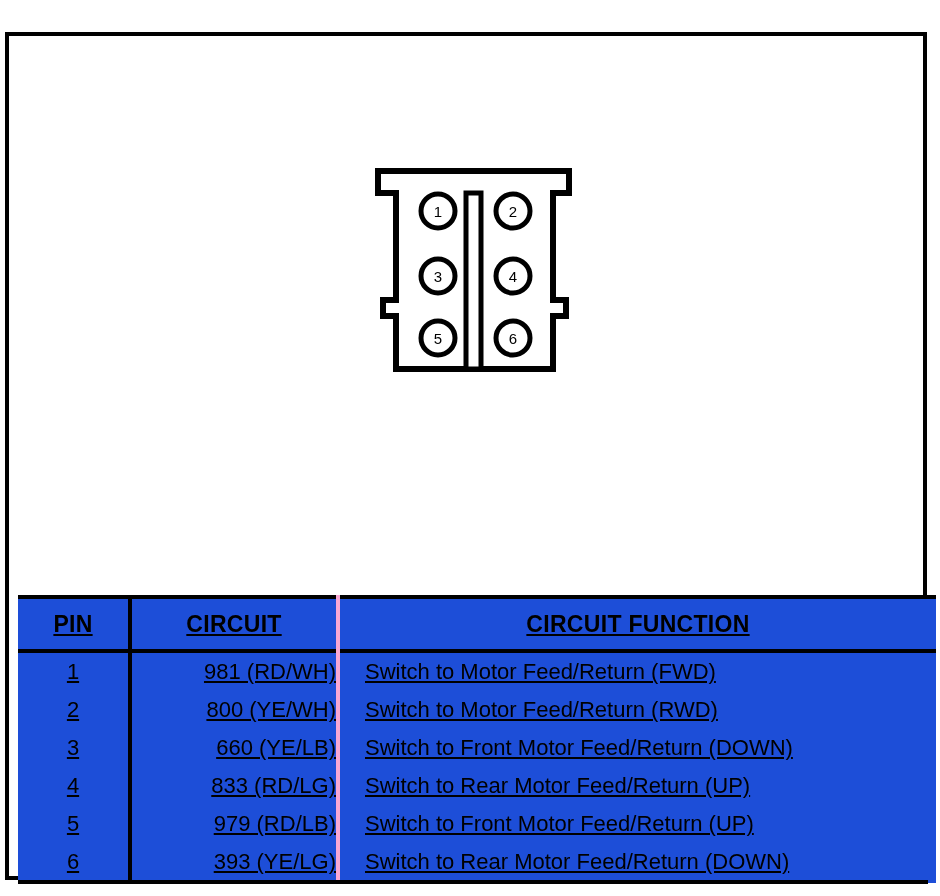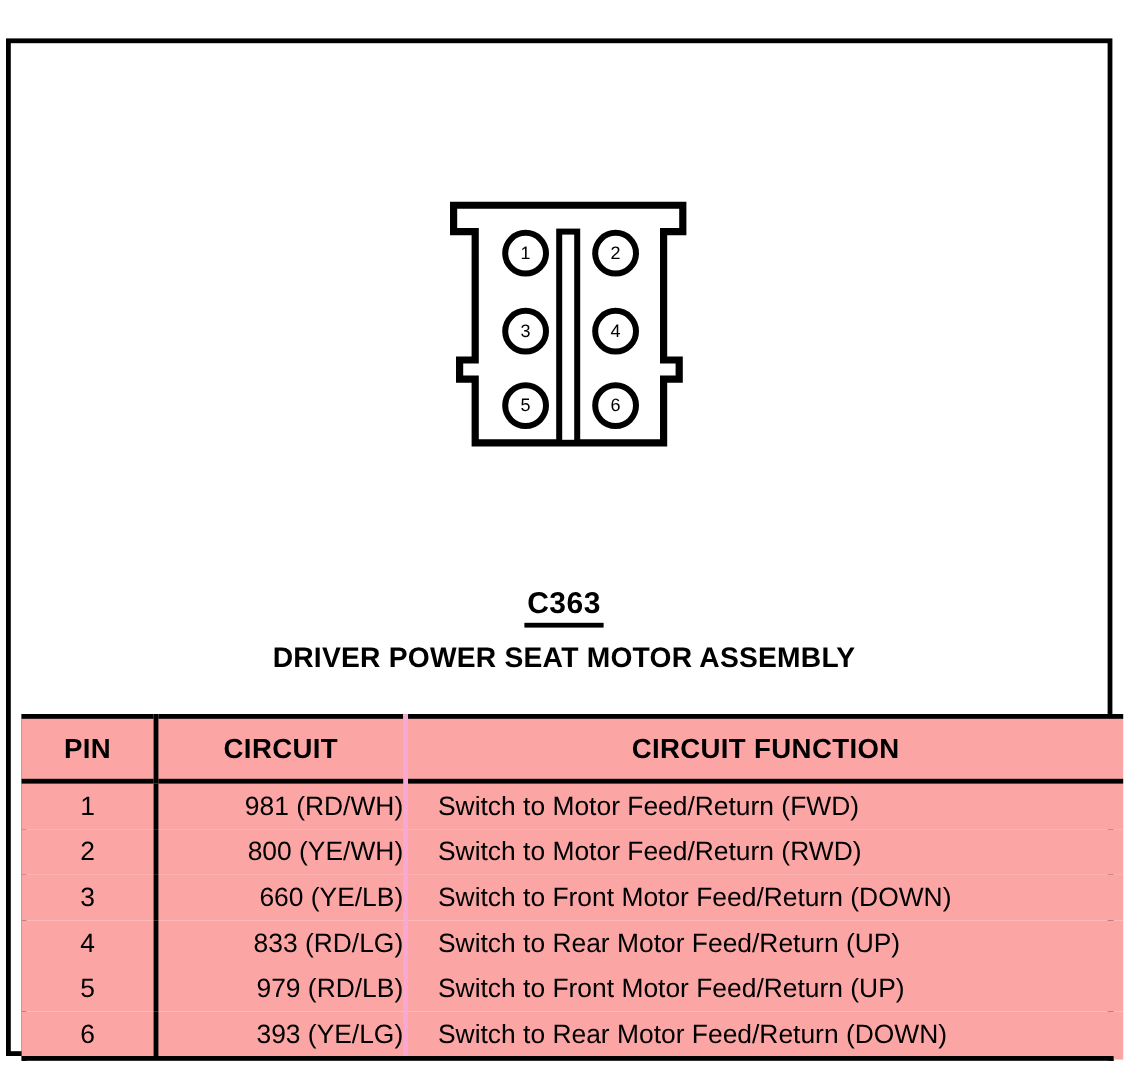--- a/index.html
+++ b/index.html
@@ -84,21 +84,22 @@
     top: 595px;
     width: 910px;
     border-collapse: collapse;
     table-layout: fixed;
   }
   .pin-table th,
   .pin-table td {
     border: 0;
     padding: 0;
     vertical-align: middle;
-    background: #fca5a5;
+    background: #1d4ed8;
+    text-decoration: underline;
   }
 
   .pin-table thead th {
     height: 50px;
     font-size: 23px;
     font-weight: bold;
     text-align: center;
     letter-spacing: 0.3px;
   }
   .pin-table thead tr {
@@ -212,25 +213,21 @@
         <text x="68" y="170" text-anchor="middle" dominant-baseline="central" font-family="Liberation Sans, sans-serif" font-size="15" fill="#000">5</text>
       </g>
 
       <g>
         <circle cx="143" cy="170" r="17" fill="#fff" stroke="#000" stroke-width="5"></circle>
         <text x="143" y="170" text-anchor="middle" dominant-baseline="central" font-family="Liberation Sans, sans-serif" font-size="15" fill="#000">6</text>
       </g>
     </svg>
   </div>
 
-  <div class="connector-id">
-    <span class="u">C363</span>
-  </div>
-
-  <div class="assembly-name">DRIVER POWER SEAT MOTOR ASSEMBLY</div>
+
 
   <div class="table-outer-left"></div>
   <div class="table-outer-right"></div>
 
   <table class="pin-table">
     <thead>
       <tr>
         <th class="col-pin">PIN</th>
         <th class="col-ckt">CIRCUIT</th>
         <th class="col-fn">CIRCUIT FUNCTION</th>

